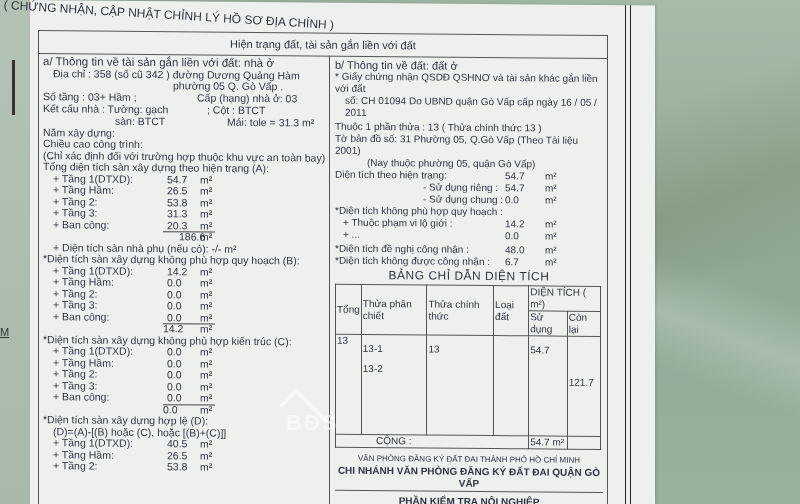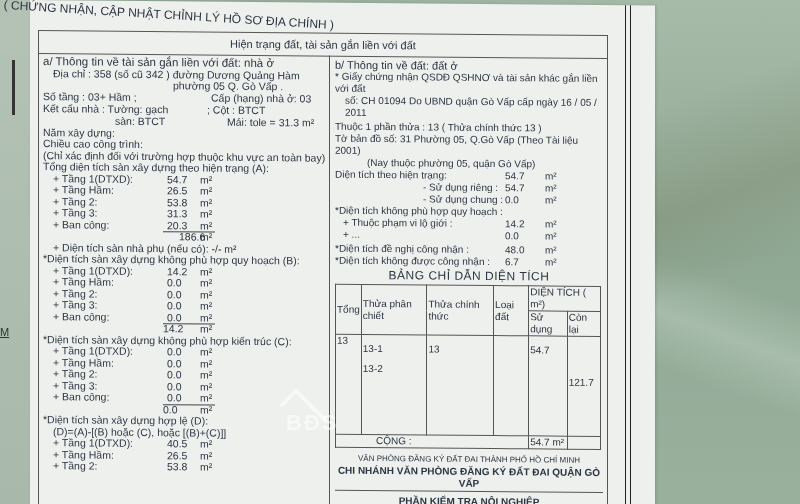--- a/index.html
+++ b/index.html
@@ -102,21 +102,21 @@
   <div class="frame">
     <div class="header-row">Hiện trạng đất, tài sản gắn liền với đất</div>
     <div class="divider-v"></div>
 
     <div class="col-a">
       <div class="rowx" style="font-size:11.5px">a/ Thông tin về tài sản gắn liền với đất:  nhà ở</div>
       <div class="ind1">Địa chỉ : 358 (số cũ 342 )  đường  Dương Quảng Hàm</div>
       <div style="padding-left:130px">phường 05  Q. Gò Vấp .</div>
       <div style="position:relative;height:12px">
         <span>Số tầng :  03+ Hầm   ;</span>
-        <span style="position:absolute;left:168px">Cấp (hạng) nhà ở:  03</span>
+        <span style="position:absolute;left:154px">Cấp (hạng) nhà ở:  03</span>
       </div>
       <div style="position:relative;height:12px">
         <span>Kết cấu nhà : Tường:  gạch</span>
         <span style="position:absolute;left:164px">; Cột :   BTCT</span>
       </div>
       <div style="position:relative;height:12px">
         <span style="position:absolute;left:72px">sàn:    BTCT</span>
         <span style="position:absolute;left:184px">Mái:   tole =  31.3    m²</span>
       </div>
       <div>Năm xây dựng:</div>

